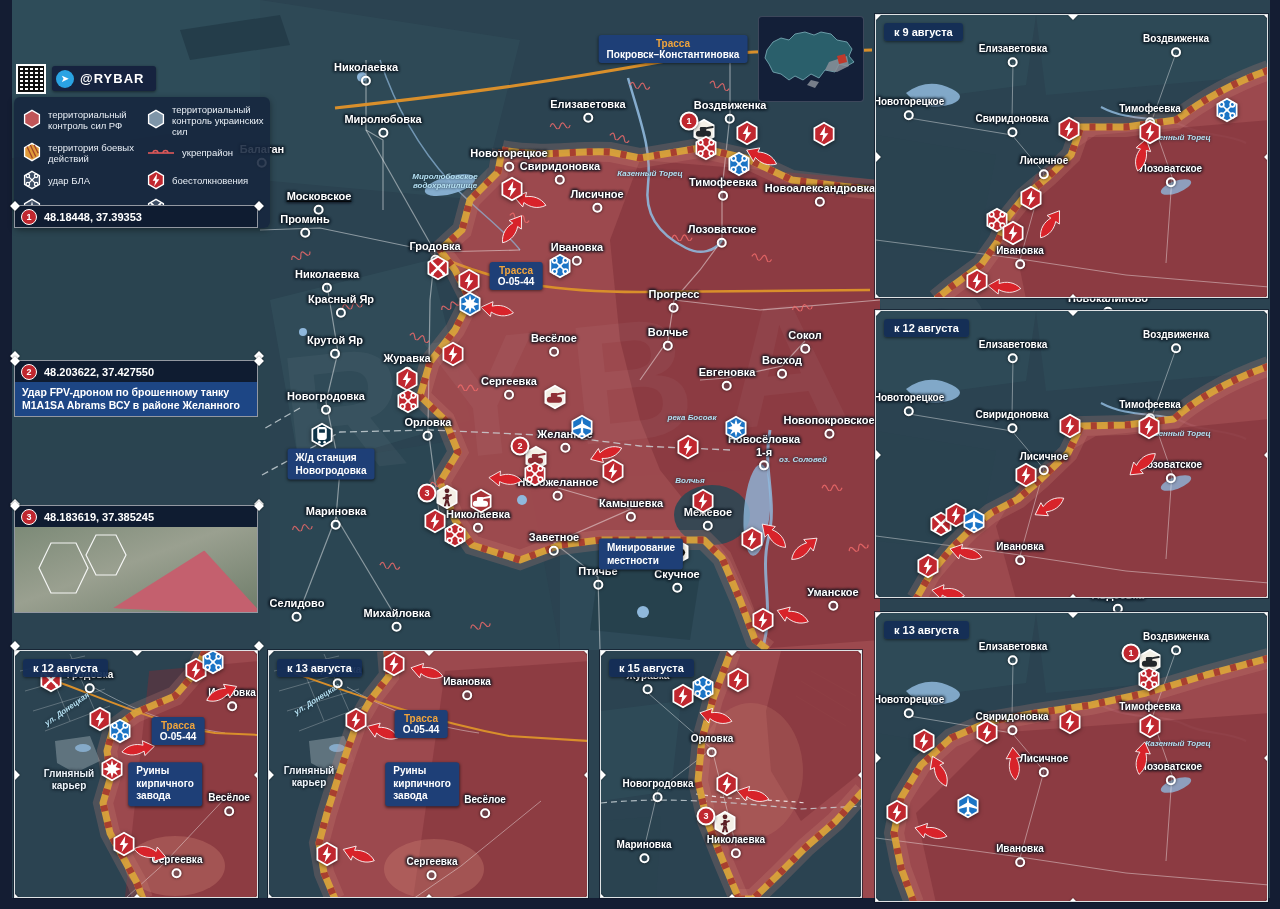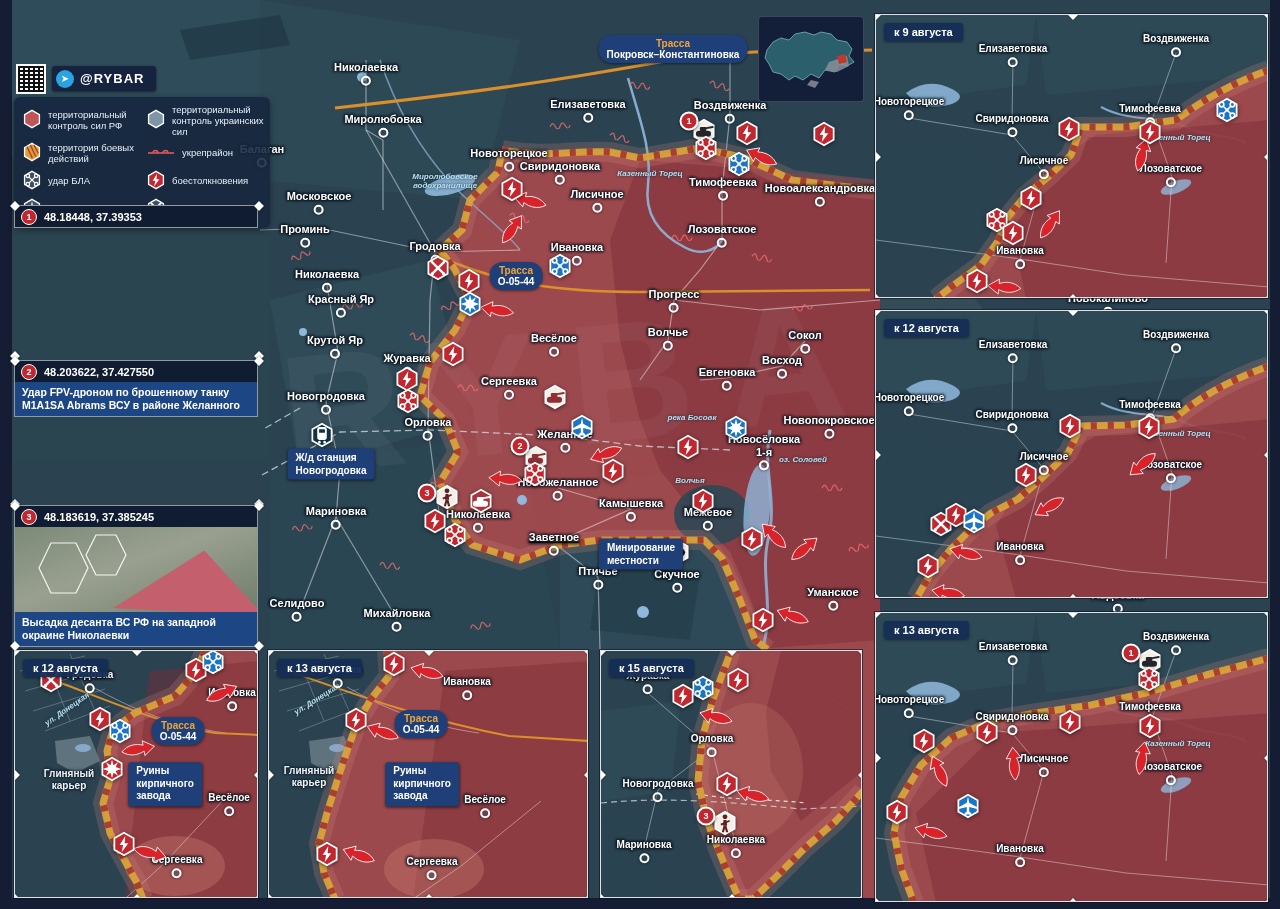--- a/index.html
+++ b/index.html
@@ -13,21 +13,21 @@
   .tname{font:bold 11px/1.15 "Liberation Sans",sans-serif;color:#fff;white-space:pre-line;text-align:center;
     text-shadow:0 1px 3px rgba(8,18,28,.95),0 -1px 3px rgba(8,18,28,.95),1px 0 3px rgba(8,18,28,.95),-1px 0 3px rgba(8,18,28,.95);}
   .inset .tname{font-size:10px;}
   .tdot{width:6px;height:6px;border:2px solid #fff;border-radius:50%;background:rgba(50,70,80,.35);
     margin-top:2px;box-shadow:0 0 3px rgba(0,0,0,.7);}
   .plainlbl{position:absolute;transform:translate(-50%,-50%);font:bold 10px/1.2 "Liberation Sans",sans-serif;
     color:#eef4fa;white-space:pre-line;text-align:center;z-index:30;
     text-shadow:0 1px 3px rgba(8,18,28,.95),0 -1px 3px rgba(8,18,28,.95);}
   .wlabel{position:absolute;transform:translate(-50%,-50%);font:italic bold 8px "Liberation Sans",sans-serif;
     color:#b5e0f2;text-shadow:0 0 3px #10222e;white-space:pre-line;text-align:center;z-index:24;}
-  .rbadge{position:absolute;transform:translate(-50%,-50%);background:#1e3f77;border-radius:13px;
+  .rbadge{position:absolute;transform:translate(-50%,-50%);background:#1e3f77;border-radius:3px;
     padding:3px 8px;text-align:center;z-index:42;box-shadow:0 1px 3px rgba(0,0,0,.5);line-height:1.15;}
   .rbadge .l1{display:block;font:bold 10px "Liberation Sans",sans-serif;color:#f0a43c;}
   .rbadge .l2{display:block;font:bold 10px "Liberation Sans",sans-serif;color:#fff;}
   .ibadge{position:absolute;transform:translate(-50%,-50%);background:#1e3f77;border-radius:3px;
     padding:3px 8px;font:bold 10px/1.25 "Liberation Sans",sans-serif;color:#fff;white-space:pre-line;
     text-align:left;z-index:42;box-shadow:0 1px 3px rgba(0,0,0,.5);}
   .marker{position:absolute;transform:translate(-50%,-50%);z-index:40;filter:drop-shadow(0 1px 2px rgba(0,0,0,.55));}
   .numdot{position:absolute;transform:translate(-50%,-50%);width:15px;height:15px;border-radius:50%;
     background:#c0272f;border:2px solid #fff;color:#fff;font:bold 9px/15px "Liberation Sans",sans-serif;
     text-align:center;z-index:45;box-shadow:0 1px 3px rgba(0,0,0,.6);}
@@ -137,21 +137,21 @@
         <span class="tdot"></span>
       </div>
       <div class="town" style="left: 366px; top: 73px;">
         <span class="tname">Николаевка</span>
         <span class="tdot"></span>
       </div>
       <div class="town" style="left: 383px; top: 125px;">
         <span class="tname">Миролюбовка</span>
         <span class="tdot"></span>
       </div>
-      <div class="town" style="left: 319px; top: 202px;">
+      <div class="town" style="left: 319px; top: 202px; text-decoration: underline;">
         <span class="tname">Московское</span>
         <span class="tdot"></span>
       </div>
       <div class="town" style="left: 509px; top: 159px;">
         <span class="tname">Новоторецкое</span>
         <span class="tdot"></span>
       </div>
       <div class="town" style="left: 588px; top: 110px;">
         <span class="tname">Елизаветовка</span>
         <span class="tdot"></span>
@@ -173,21 +173,21 @@
         <span class="tdot"></span>
       </div>
       <div class="town" style="left: 820px; top: 194px;">
         <span class="tname">Новоалександровка</span>
         <span class="tdot"></span>
       </div>
       <div class="town" style="left: 722px; top: 235px;">
         <span class="tname">Лозоватское</span>
         <span class="tdot"></span>
       </div>
-      <div class="town" style="left: 305px; top: 235px;">
+      <div class="town" style="left: 305px; top: 225px;">
         <span class="tname">Проминь</span>
         <span class="tdot"></span>
       </div>
       <div class="town" style="left: 327px; top: 280px;">
         <span class="tname">Николаевка</span>
         <span class="tdot"></span>
       </div>
       <div class="town" style="left: 341px; top: 305px;">
         <span class="tname">Красный Яр</span>
         <span class="tdot"></span>
@@ -258,21 +258,21 @@
         <span class="tdot"></span>
       </div>
       <div class="town" style="left: 558px; top: 488px;">
         <span class="tname">Новожеланное</span>
         <span class="tdot"></span>
       </div>
       <div class="town" style="left: 631px; top: 509px;">
         <span class="tname">Камышевка</span>
         <span class="tdot"></span>
       </div>
-      <div class="town" style="left: 554px; top: 543px; text-decoration: underline;">
+      <div class="town" style="left: 554px; top: 543px;">
         <span class="tname">Заветное</span>
         <span class="tdot"></span>
       </div>
       <div class="town" style="left: 598px; top: 577px;">
         <span class="tname">Птичье</span>
         <span class="tdot"></span>
       </div>
       <div class="town" style="left: 708px; top: 518px;">
         <span class="tname">Межевое</span>
         <span class="tdot"></span>
@@ -1365,19 +1365,18 @@
       </div>
       <div class="pc-img" style="height: 85px; background: linear-gradient(160deg, rgb(124, 138, 119), rgb(154, 160, 144) 45%, rgb(111, 125, 106));">
         <div style="position: absolute; right: -10px; top: 26%; width: 150px; height: 70px; background: rgb(196, 96, 110); clip-path: polygon(0px 100%, 55% 0px, 100% 80%); transform: rotate(8deg);"></div>
         <div>
           <svg width="120" height="80" viewBox="0 0 120 80" style="position:absolute;left:6px;top:6px;">
       <polygon points="30,10 55,10 67,35 55,60 30,60 18,35" fill="none" stroke="#fff" stroke-width="1.2" opacity="0.9"></polygon>
       <polygon points="75,2 95,2 105,22 95,42 75,42 65,22" fill="none" stroke="#fff" stroke-width="1.2" opacity="0.9"></polygon>
           </svg>
         </div>
       </div>
-      <div class="pc-cap">Высадка десанта ВС РФ на западной окраине Николаевки</div>
       <div class="handle" style="left: 0px; top: 0px;"></div>
       <div class="handle" style="left: 244px; top: 0px;"></div>
       <div class="handle" style="left: 0px; top: 140px;"></div>
       <div class="handle" style="left: 244px; top: 140px;"></div>
     </div>
   </div>
 
 </body></html>

